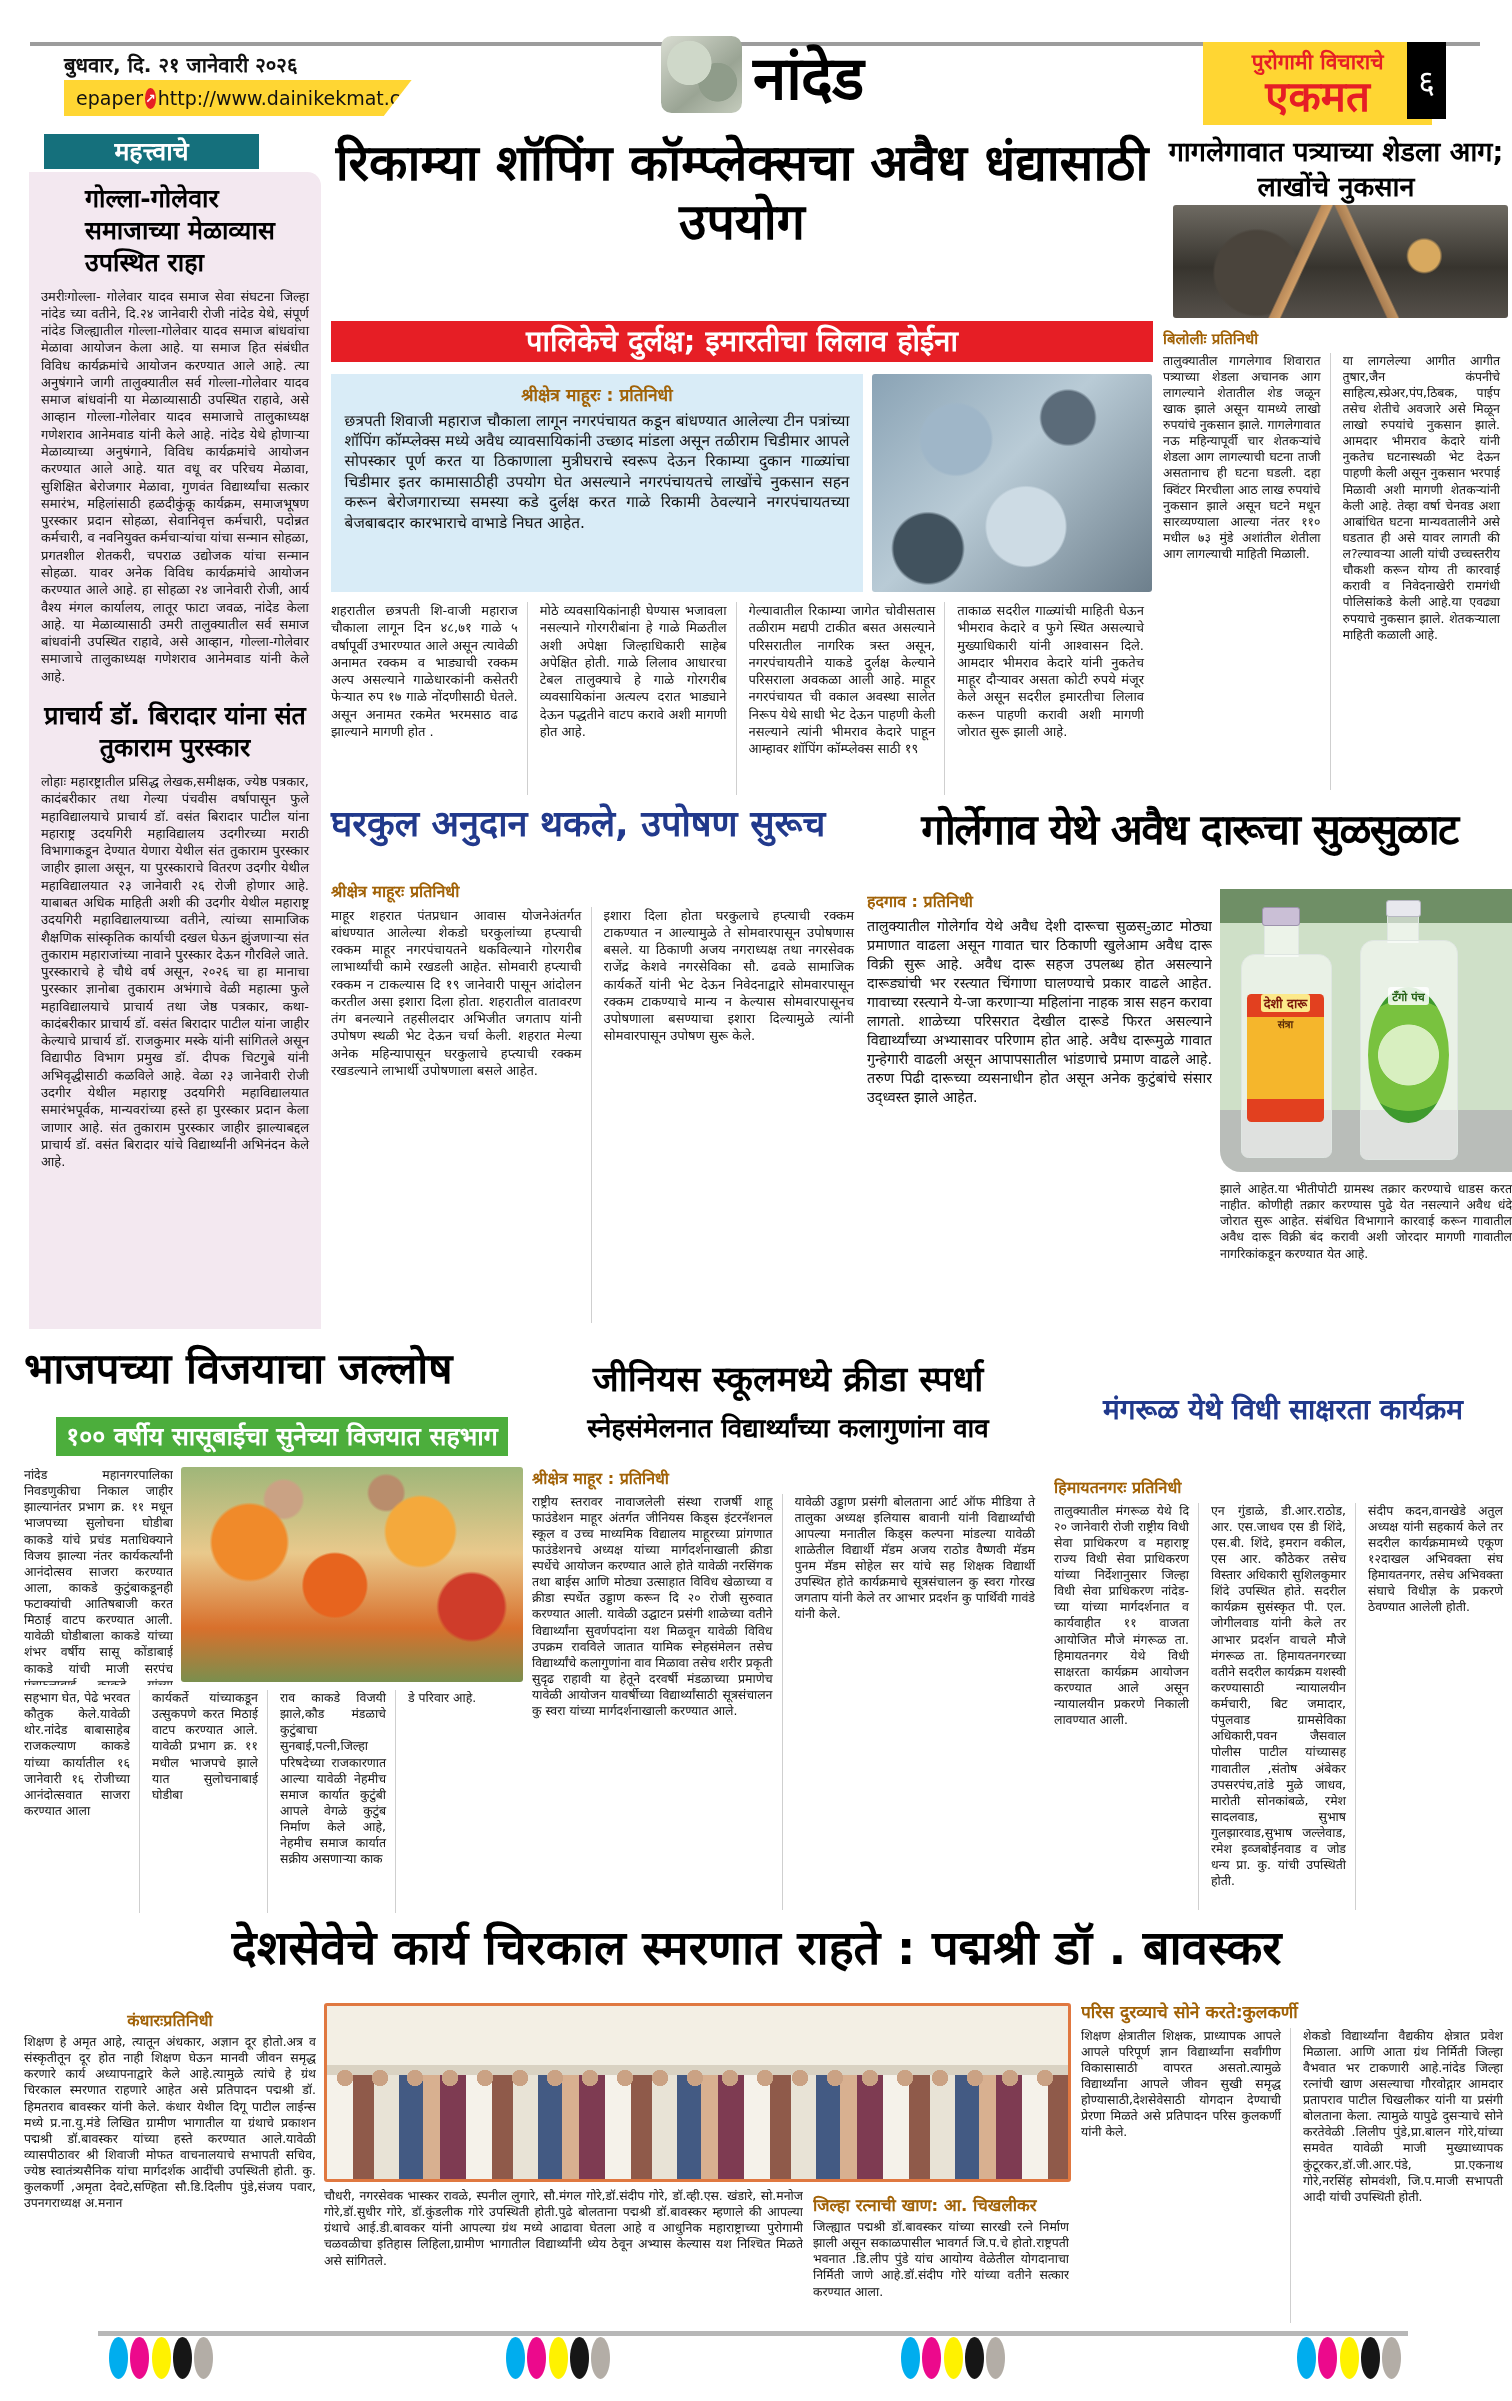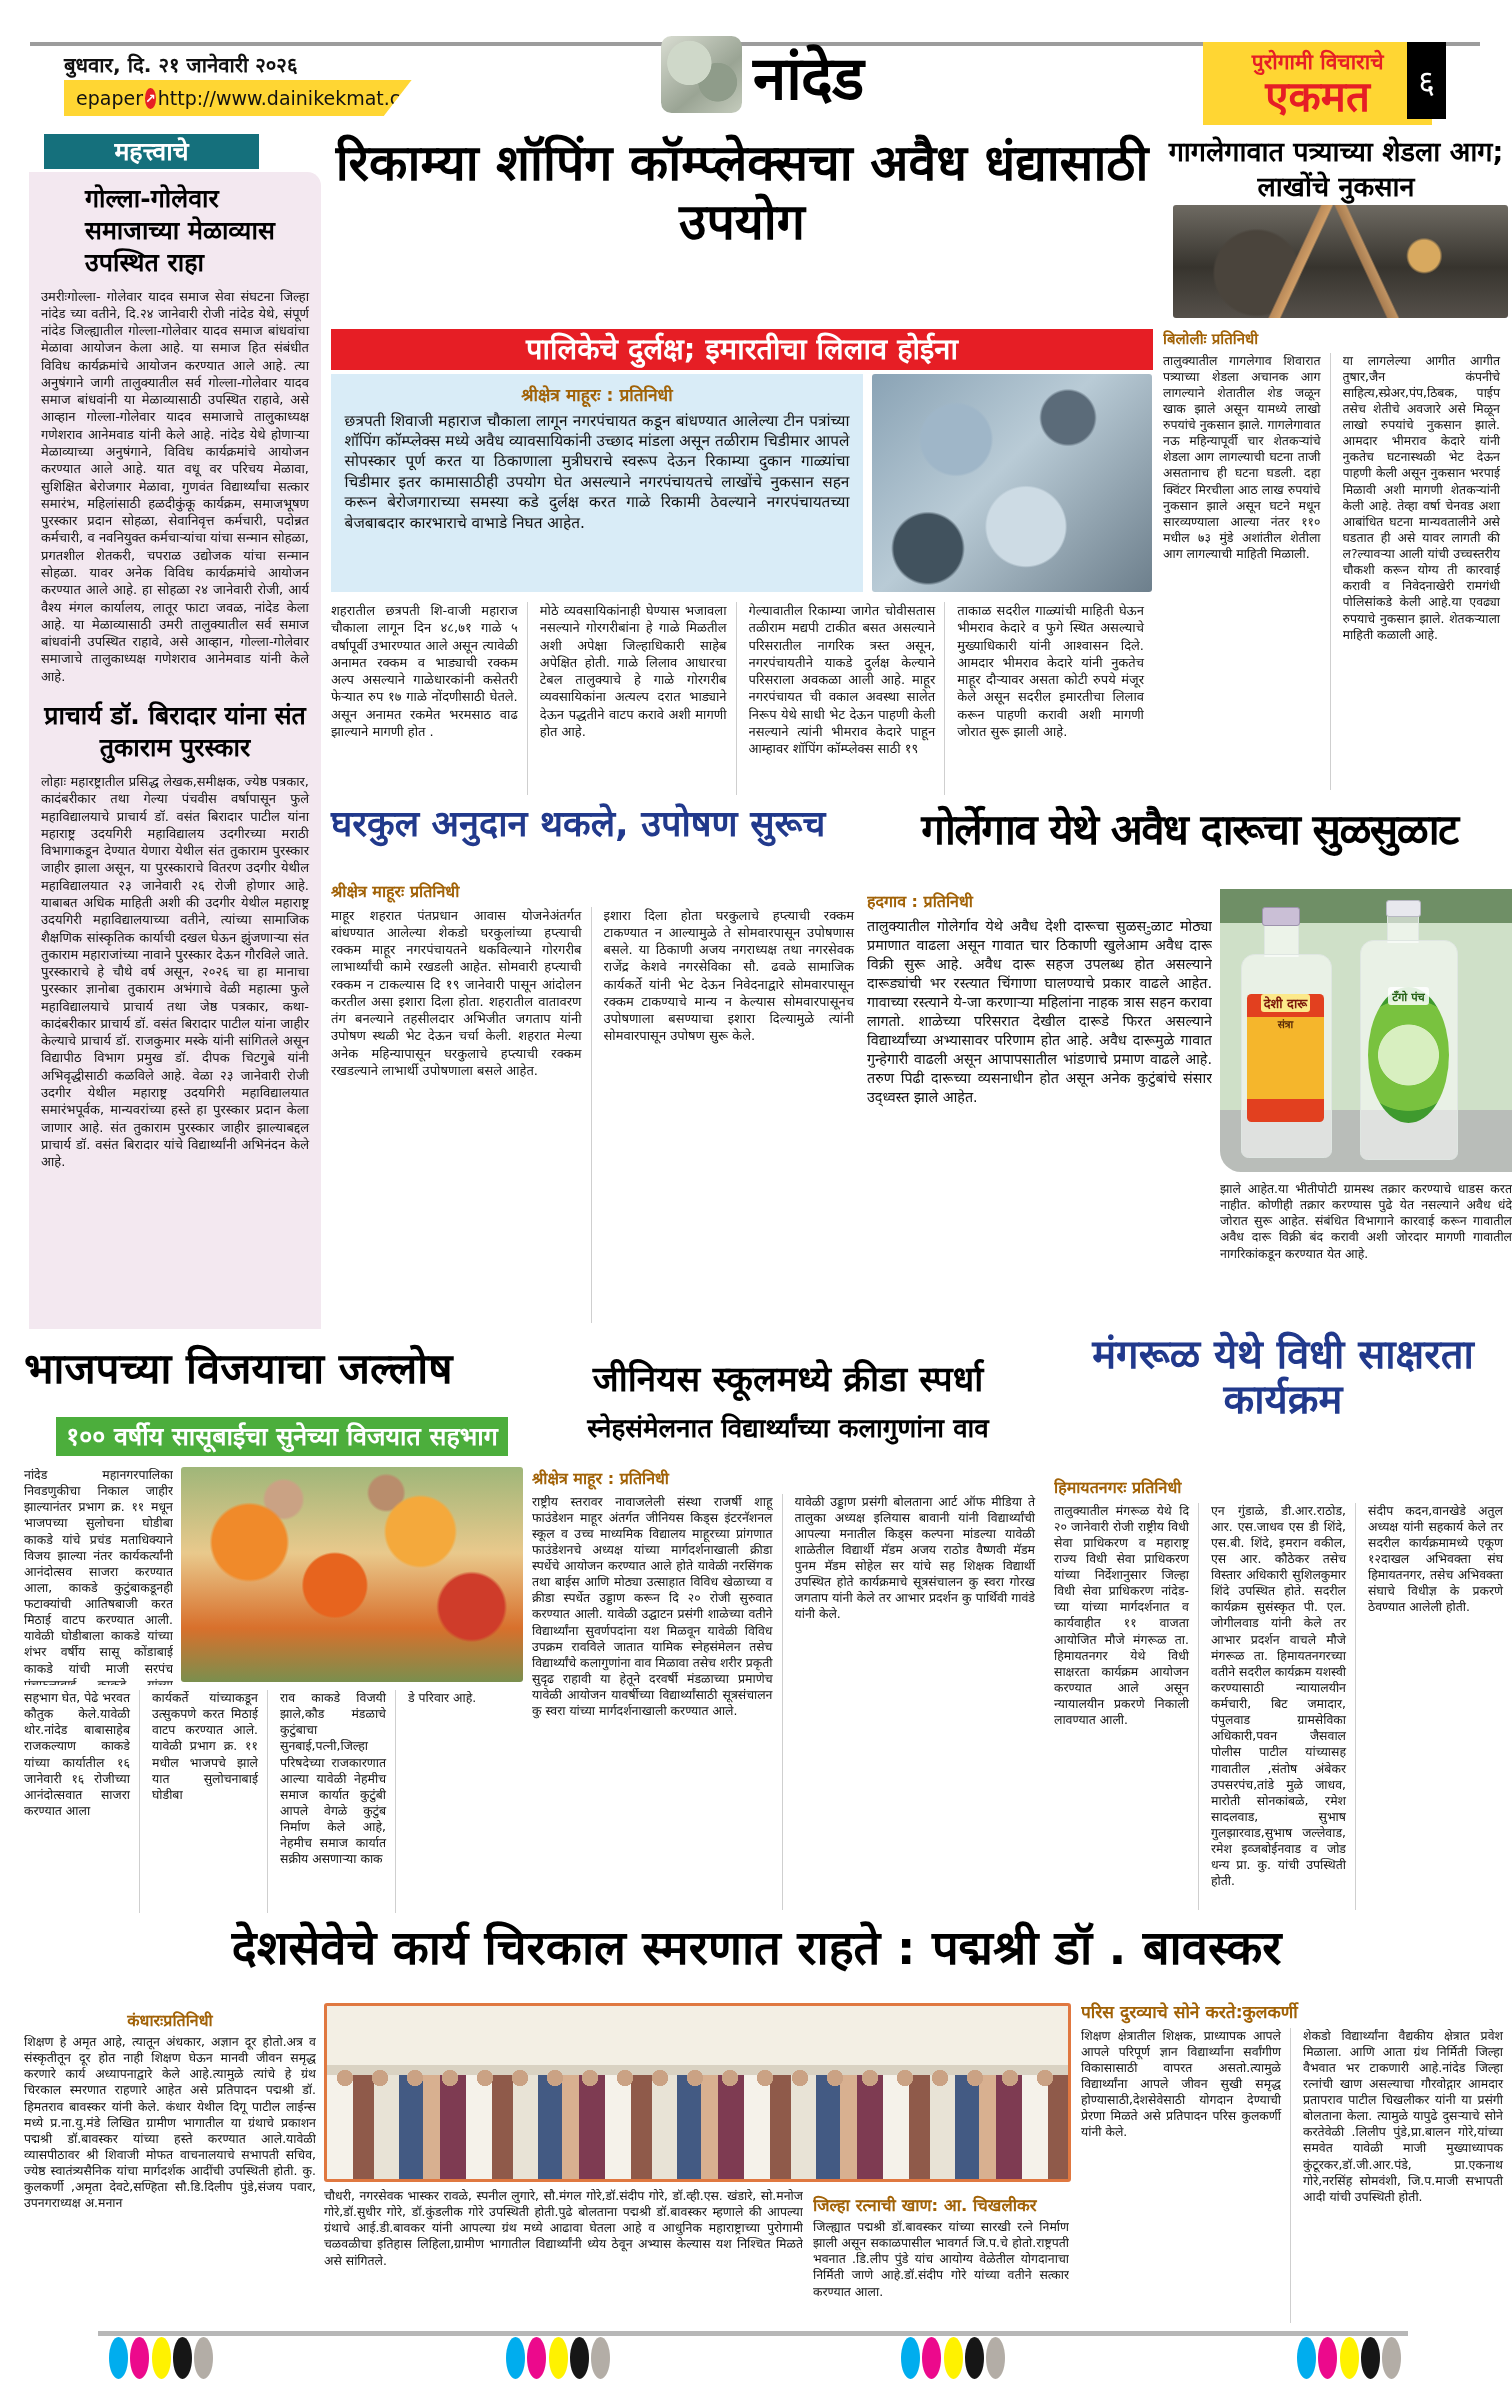--- a/index.html
+++ b/index.html
@@ -109,21 +109,21 @@
 
   <div class="abs pinkbox" style="left:29px;top:172px;width:292px;height:1157px;padding:10.5px 12px;box-sizing:border-box;overflow:hidden;">
     <div class="headline-black" style="font-size:25px;line-height:1.28;margin-left:44px;">गोल्ला-गोलेवार समाजाच्या मेळाव्यास उपस्थित राहा</div>
     <div class="body-txt jt" style="margin-top:9px;">उमरीःगोल्ला- गोलेवार यादव समाज सेवा संघटना जिल्हा नांदेड च्या वतीने, दि.२४ जानेवारी रोजी नांदेड येथे, संपूर्ण नांदेड जिल्ह्यातील गोल्ला-गोलेवार यादव समाज बांधवांचा मेळावा आयोजन केला आहे. या समाज हित संबंधीत विविध कार्यक्रमांचे आयोजन करण्यात आले आहे. त्या अनुषंगाने जागी तालुक्यातील सर्व गोल्ला-गोलेवार यादव समाज बांधवांनी या मेळाव्यासाठी उपस्थित राहावे, असे आव्हान गोल्ला-गोलेवार यादव समाजाचे तालुकाध्यक्ष गणेशराव आनेमवाड यांनी केले आहे. नांदेड येथे होणाऱ्या मेळाव्याच्या अनुषंगाने, विविध कार्यक्रमांचे आयोजन करण्यात आले आहे. यात वधू वर परिचय मेळावा, सुशिक्षित बेरोजगार मेळावा, गुणवंत विद्यार्थ्यांचा सत्कार समारंभ, महिलांसाठी हळदीकुंकू कार्यक्रम, समाजभूषण पुरस्कार प्रदान सोहळा, सेवानिवृत्त कर्मचारी, पदोन्नत कर्मचारी, व नवनियुक्त कर्मचाऱ्यांचा यांचा सन्मान सोहळा, प्रगतशील शेतकरी, चपराळ उद्योजक यांचा सन्मान सोहळा. यावर अनेक विविध कार्यक्रमांचे आयोजन करण्यात आले आहे. हा सोहळा २४ जानेवारी रोजी, आर्य वैश्य मंगल कार्यालय, लातूर फाटा जवळ, नांदेड केला आहे. या मेळाव्यासाठी उमरी तालुक्यातील सर्व समाज बांधवांनी उपस्थित राहावे, असे आव्हान, गोल्ला-गोलेवार समाजाचे तालुकाध्यक्ष गणेशराव आनेमवाड यांनी केले आहे.</div>
     <div class="headline-black" style="font-size:25px;line-height:1.28;margin-top:15px;text-align:center;">प्राचार्य डॉ. बिरादार यांना संत तुकाराम पुरस्कार</div>
     <div class="body-txt jt" style="margin-top:9px;">लोहाः महारष्ट्रातील प्रसिद्ध लेखक,समीक्षक, ज्येष्ठ पत्रकार, कादंबरीकार तथा गेल्या पंचवीस वर्षापासून फुले महाविद्यालयाचे प्राचार्य डॉ. वसंत बिरादार पाटील यांना महाराष्ट्र उदयगिरी महाविद्यालय उदगीरच्या मराठी विभागाकडून देण्यात येणारा येथील संत तुकाराम पुरस्कार जाहीर झाला असून, या पुरस्काराचे वितरण उदगीर येथील महाविद्यालयात २३ जानेवारी २६ रोजी होणार आहे. याबाबत अधिक माहिती अशी की उदगीर येथील महाराष्ट्र उदयगिरी महाविद्यालयाच्या वतीने, त्यांच्या सामाजिक शैक्षणिक सांस्कृतिक कार्याची दखल घेऊन झुंजणाऱ्या संत तुकाराम महाराजांच्या नावाने पुरस्कार देऊन गौरविले जाते. पुरस्काराचे हे चौथे वर्ष असून, २०२६ चा हा मानाचा पुरस्कार ज्ञानोबा तुकाराम अभंगाचे वेळी महात्मा फुले महाविद्यालयाचे प्राचार्य तथा जेष्ठ पत्रकार, कथा- कादंबरीकार प्राचार्य डॉ. वसंत बिरादार पाटील यांना जाहीर केल्याचे प्राचार्य डॉ. राजकुमार मस्के यांनी सांगितले असून विद्यापीठ विभाग प्रमुख डॉ. दीपक चिटगुबे यांनी अभिवृद्धीसाठी कळविले आहे. वेळा २३ जानेवारी रोजी उदगीर येथील महाराष्ट्र उदयगिरी महाविद्यालयात समारंभपूर्वक, मान्यवरांच्या हस्ते हा पुरस्कार प्रदान केला जाणार आहे. संत तुकाराम पुरस्कार जाहीर झाल्याबद्दल प्राचार्य डॉ. वसंत बिरादार यांचे विद्यार्थ्यांनी अभिनंदन केले आहे.</div>
   </div>
 
   <div class="abs headline-black" style="left:331px;top:134px;width:822px;font-size:50px;line-height:1.17;text-align:center;">रिकाम्या शॉपिंग कॉम्प्लेक्सचा अवैध धंद्यासाठी उपयोग</div>
 
-  <div class="abs redbanner" style="left:331px;top:321px;width:822px;height:41px;font-size:29px;line-height:41px;margin-top:8px;">पालिकेचे दुर्लक्ष; इमारतीचा लिलाव होईना</div>
+  <div class="abs redbanner" style="left:331px;top:321px;width:822px;height:41px;font-size:29px;line-height:41px;">पालिकेचे दुर्लक्ष; इमारतीचा लिलाव होईना</div>
 
   <div class="abs bluebox" style="left:331px;top:374px;width:532px;height:218px;padding:9px 13.6px;box-sizing:border-box;overflow:hidden;">
     <div class="byline" style="text-align:center;font-size:17.3px;">श्रीक्षेत्र माहूरः : प्रतिनिधी</div>
     <div class="jt" style="font-size:15.4px;line-height:1.33;margin-top:4.5px;">छत्रपती शिवाजी महाराज चौकाला लागून नगरपंचायत कडून बांधण्यात आलेल्या टीन पत्रांच्या शॉपिंग कॉम्प्लेक्स मध्ये अवैध व्यावसायिकांनी उच्छाद मांडला असून तळीराम चिडीमार आपले सोपस्कार पूर्ण करत या ठिकाणाला मुत्रीघराचे स्वरूप देऊन रिकाम्या दुकान गाळ्यांचा चिडीमार इतर कामासाठीही उपयोग घेत असल्याने नगरपंचायतचे लाखोंचे नुकसान सहन करून बेरोजगाराच्या समस्या कडे दुर्लक्ष करत गाळे रिकामी ठेवल्याने नगरपंचायतच्या बेजबाबदार कारभाराचे वाभाडे निघत आहेत.</div>
   </div>
 
   <div class="photo ph-lead" style="left:872px;top:374px;width:280px;height:218px;"></div>
 
   <div class="abs cols colsep" style="left:331px;top:602px;width:822px;height:193px;overflow:hidden;">
     <div class="body-txt jt">शहरातील छत्रपती शि-वाजी महाराज चौकाला लागून दिन ४८,७१ गाळे ५ वर्षापूर्वी उभारण्यात आले असून त्यावेळी अनामत रक्कम व भाड्याची रक्कम अल्प असल्याने गाळेधारकांनी कसेतरी फेऱ्यात रुप १७ गाळे नोंदणीसाठी घेतले. असून अनामत रकमेत भरमसाठ वाढ झाल्याने मागणी होत .</div>
@@ -199,21 +199,21 @@
   <div class="abs headline-black" style="left:532px;top:1414px;width:512px;font-size:26px;line-height:1.15;text-align:center;font-weight:700;">स्नेहसंमेलनात विद्यार्थ्यांच्या कलागुणांना वाव</div>
 
   <div class="abs" style="left:532px;top:1467px;width:512px;height:446px;overflow:hidden;">
     <div class="byline">श्रीक्षेत्र माहूर : प्रतिनिधी</div>
     <div class="cols colsep" style="margin-top:4.5px;height:416px;">
       <div class="body-sm jt">राष्ट्रीय स्तरावर नावाजलेली संस्था राजर्षी शाहू फाउंडेशन माहूर अंतर्गत जीनियस किड्स इंटरनॅशनल स्कूल व उच्च माध्यमिक विद्यालय माहूरच्या प्रांगणात फाउंडेशनचे अध्यक्ष यांच्या मार्गदर्शनाखाली क्रीडा स्पर्धेचे आयोजन करण्यात आले होते यावेळी नरसिंगक तथा बाईस आणि मोठ्या उत्साहात विविध खेळाच्या व क्रीडा स्पर्धेत उड्डाण करून दि २० रोजी सुरुवात करण्यात आली. यावेळी उद्घाटन प्रसंगी शाळेच्या वतीने विद्यार्थ्यांना सुवर्णपदांना यश मिळवून यावेळी विविध उपक्रम रावविले जातात यामिक स्नेहसंमेलन तसेच विद्यार्थ्यांचे कलागुणांना वाव मिळावा तसेच शरीर प्रकृती सुदृढ राहावी या हेतूने दरवर्षी मंडळाच्या प्रमाणेच यावेळी आयोजन यावर्षीच्या विद्यार्थ्यांसाठी सूत्रसंचालन कु स्वरा यांच्या मार्गदर्शनाखाली करण्यात आले.</div>
       <div class="body-sm jt">यावेळी उड्डाण प्रसंगी बोलताना आर्ट ऑफ मीडिया ते तालुका अध्यक्ष इलियास बावानी यांनी विद्यार्थ्यांची आपल्या मनातील किड्स कल्पना मांडल्या यावेळी शाळेतील विद्यार्थी मॅडम अजय राठोड वैष्णवी मॅडम पुनम मॅडम सोहेल सर यांचे सह शिक्षक विद्यार्थी उपस्थित होते कार्यक्रमाचे सूत्रसंचालन कु स्वरा गोरख जगताप यांनी केले तर आभार प्रदर्शन कु पार्थिवी गावंडे यांनी केले.</div>
     </div>
   </div>
 
-  <div class="abs headline-blue" style="left:1054px;top:1332px;width:458px;font-size:40px;line-height:1.12;text-align:center;">मंगरूळ येथे विधी साक्षरता कार्यक्रम</div>
+  <div class="abs headline-blue" style="left:1054px;top:1394px;width:458px;font-size:28px;line-height:1.12;text-align:center;">मंगरूळ येथे विधी साक्षरता कार्यक्रम</div>
 
   <div class="abs" style="left:1054px;top:1476px;width:458px;height:437px;overflow:hidden;">
     <div class="byline">हिमायतनगरः प्रतिनिधी</div>
     <div class="cols colsep" style="margin-top:4.5px;height:407px;">
       <div class="body-sm jt">तालुक्यातील मंगरूळ येथे दि २० जानेवारी रोजी राष्ट्रीय विधी सेवा प्राधिकरण व महाराष्ट्र राज्य विधी सेवा प्राधिकरण यांच्या निर्देशानुसार जिल्हा विधी सेवा प्राधिकरण नांदेड- च्या यांच्या मार्गदर्शनात व कार्यवाहीत ११ वाजता आयोजित मौजे मंगरूळ ता. हिमायतनगर येथे विधी साक्षरता कार्यक्रम आयोजन करण्यात आले असून न्यायालयीन प्रकरणे निकाली लावण्यात आली.</div>
       <div class="body-sm jt">एन गुंडाळे, डी.आर.राठोड, आर. एस.जाधव एस डी शिंदे, एस.बी. शिंदे, इमरान वकील, एस आर. कौठेकर तसेच विस्तार अधिकारी सुशिलकुमार शिंदे उपस्थित होते. सदरील कार्यक्रम सुसंस्कृत पी. एल. जोगीलवाड यांनी केले तर आभार प्रदर्शन वाचले मौजे मंगरूळ ता. हिमायतनगरच्या वतीने सदरील कार्यक्रम यशस्वी करण्यासाठी न्यायालयीन कर्मचारी, बिट जमादार, पंपुलवाड ग्रामसेविका अधिकारी,पवन जैसवाल पोलीस पाटील यांच्यासह गावातील ,संतोष अंबेकर उपसरपंच,तांडे मुळे जाधव, मारोती सोनकांबळे, रमेश सादलवाड, सुभाष गुलझारवाड,सुभाष जल्लेवाड, रमेश इव्जबोईनवाड व जोड धन्य प्रा. कु. यांची उपस्थिती होती.</div>
       <div class="body-sm jt">संदीप कदन,वानखेडे अतुल अध्यक्ष यांनी सहकार्य केले तर सदरील कार्यक्रमामध्ये एकूण १२दाखल अभिवक्ता संघ हिमायतनगर, तसेच अभिवक्ता संघाचे विधीज्ञ के प्रकरणे ठेवण्यात आलेली होती.</div>
     </div>
   </div>
 

